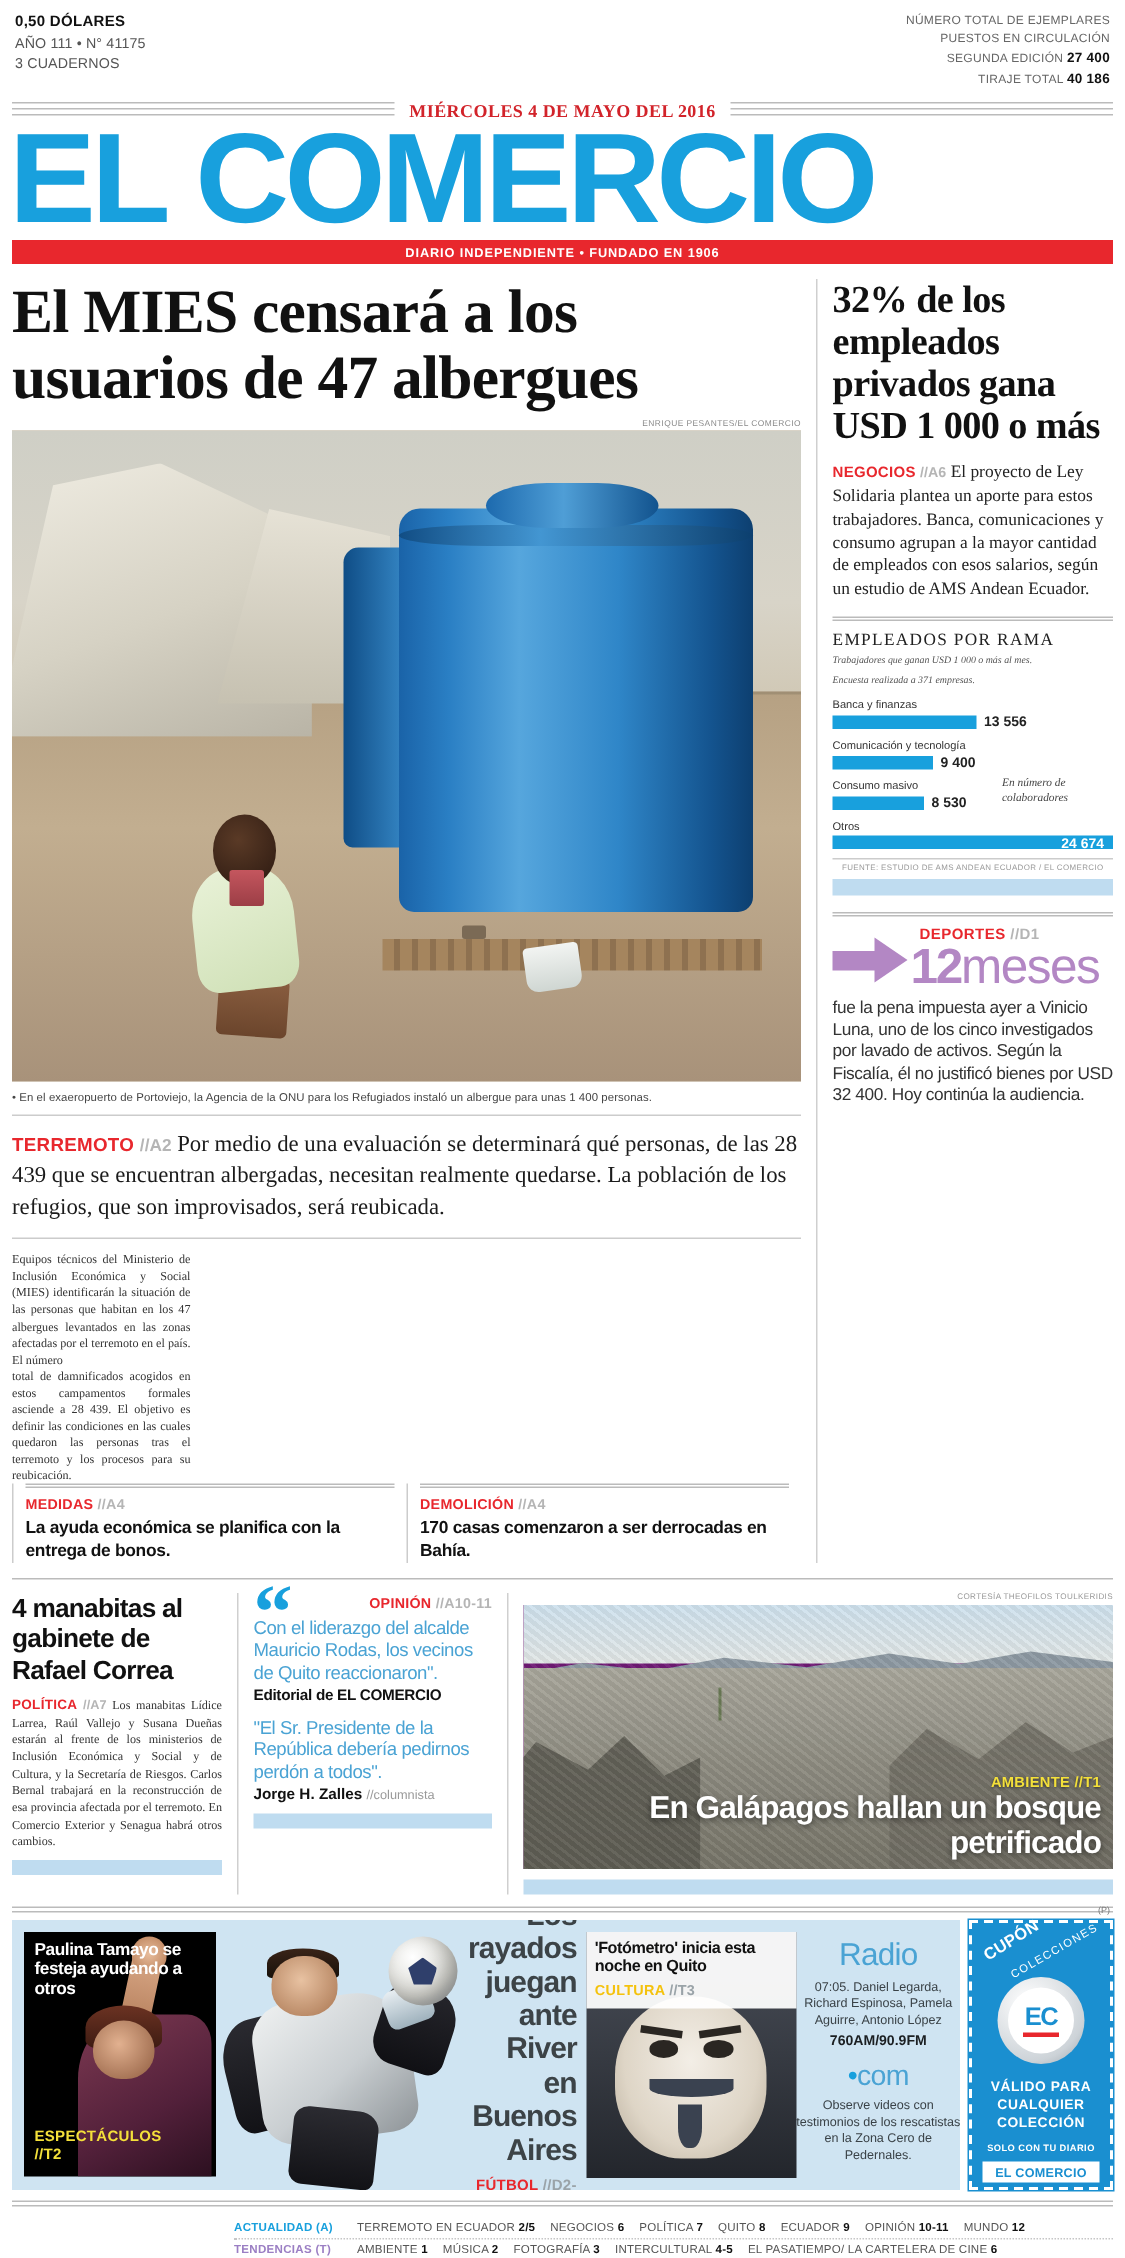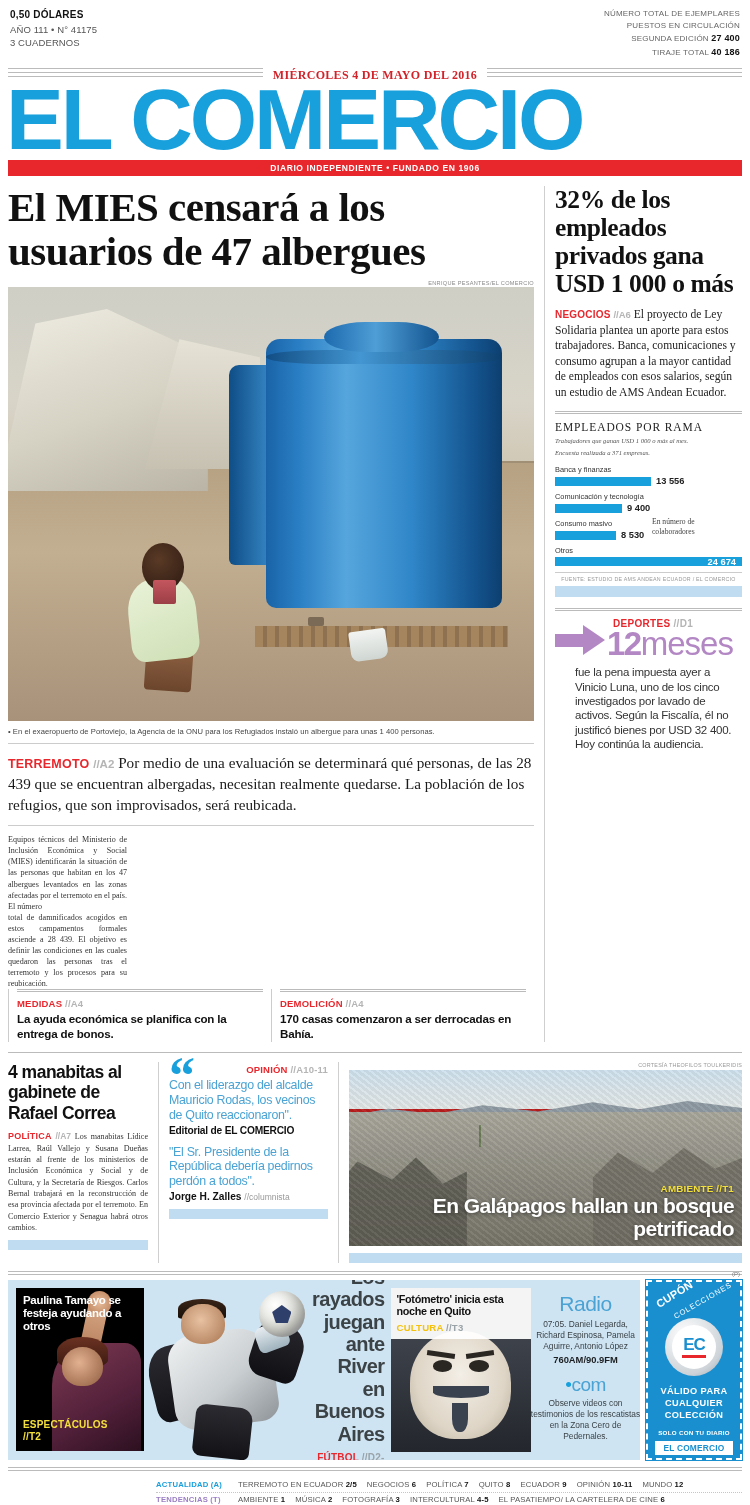--- a/index.html
+++ b/index.html
@@ -143,36 +143,36 @@
   .chart-title { font-family: "Liberation Serif", serif; font-size: 11.5px; letter-spacing: .9px; color: #222; }
   .chart-sub { font-family: "Liberation Serif", serif; font-style: italic; font-size: 6.6px; color: #555; line-height: 1.45; margin-top: 3px; }
   .chart-rows { margin-top: 7px; position: relative; }
   .c-row { margin-bottom: 6px; }
   .c-label { font-size: 7.4px; color: #333; margin-bottom: 2px; }
   .c-barline { display: flex; align-items: center; }
   .c-bar { height: 9px; background: #18a0dd; }
   .c-val { font-size: 9.3px; font-weight: bold; color: #222; margin-left: 5px; }
   .c-val.inside { position: absolute; right: 6px; color: #fff; margin: 0; }
   .c-row.last .c-barline { position: relative; }
-  .chart-note { position: absolute; right: 16px; top: 52px; width: 74px; font-family: "Liberation Serif", serif;
-    font-size: 7.6px; line-height: 1.3; color: #444; text-align: left; }
+  .chart-note { position: absolute; right: 0; top: 52px; width: 74px; font-family: "Liberation Serif", serif;
+    font-style: italic; font-size: 7.6px; line-height: 1.3; color: #444; text-align: left; }
   .chart-source { font-size: 5.3px; color: #999; letter-spacing: .25px; text-align: center;
     border-top: 1px solid #ccc; padding-top: 3px; margin-top: 5px; }
   .blue-strip { height: 11px; background: #bfdcf0; margin-top: 4px; }
 
   .dep-kick { text-align: left; font-size: 10px; font-weight: bold; color: #e8272d; letter-spacing: .3px; padding-left: 58px; }
   .dep-kick .pg { color: #b5b5b5; }
   .dep-row { display: flex; align-items: flex-end; margin-top: -4px; }
   .arrow { width: 52px; height: 30px; position: relative; flex: none; margin-bottom: 5px; }
   .arrow .shaft { position: absolute; left: 0; top: 9px; width: 32px; height: 13px; background: #b387c4; }
   .arrow .head { position: absolute; left: 28px; top: 0; width: 0; height: 0;
     border-top: 15.5px solid transparent; border-bottom: 15.5px solid transparent; border-left: 22px solid #b387c4; }
   .dep-big { font-size: 33px; font-weight: bold; color: #b387c4; letter-spacing: -1.5px; line-height: 1; }
   .dep-big .w { font-weight: normal; letter-spacing: -1px; }
-  .dep-text { font-size: 11.5px; line-height: 1.26; color: #333; margin-top: 5px; letter-spacing: -.25px; margin-left: 20px; }
+  .dep-text { font-size: 11.5px; line-height: 1.26; color: #333; margin-top: 5px; letter-spacing: -.25px; }
 
   
   .band2 { display: flex; margin-top: 10px; border-top: 1px solid #bbb; padding-top: 9px; }
   .b2-col1 { width: 150px; padding-right: 10px; }
   .b2-col2 { width: 180px; padding: 0 10px; border-left: 1px solid #cfcfcf; }
   .b2-col3 { flex: 1; padding-left: 10px; border-left: 1px solid #cfcfcf; }
   .b2-head { font-size: 17.5px; font-weight: bold; line-height: 1.16; letter-spacing: -.5px; color: #111; }
   .b2-body { font-family: "Liberation Serif", serif; font-size: 8.1px; line-height: 1.4; text-align: justify; color: #333; margin-top: 7px; }
   .b2-body .kicker { font-size: 9px; }
   .b2-body .page-ref { font-size: 8.5px; }
@@ -182,21 +182,21 @@
   .op-kick { font-size: 9.5px; font-weight: bold; color: #e8272d; letter-spacing: .2px; text-align: right; margin-top: -26px; }
   .op-kick .pg { color: #b5b5b5; }
   .quote1 { font-size: 12.4px; line-height: 1.2; color: #4aa3d4; letter-spacing: -.3px; margin-top: 3px; }
   .byline { font-size: 10.2px; font-weight: bold; color: #111; margin-top: 2px; letter-spacing: -.2px; }
   .quote2 { font-size: 12.4px; line-height: 1.2; color: #4aa3d4; letter-spacing: -.3px; margin-top: 9px; }
   .byline2 { font-size: 10.2px; font-weight: bold; color: #111; margin-top: 2px; }
   .byline2 .cm { color: #999; font-weight: normal; font-size: 8.5px; }
   .blue-strip2 { height: 10px; background: #bfdcf0; margin-top: 7px; }
 
   .gal-credit { font-size: 5.4px; color: #999; text-align: right; letter-spacing: .25px; margin-bottom: 2px; }
-  .galphoto { width: 100%; height: 176px; position: relative; overflow: hidden; background: #b91c1c; }
+  .galphoto { width: 100%; height: 176px; position: relative; overflow: hidden; background: #701a75; }
   .g-sky { position:absolute; left:0; right:0; top:0; height:22%; background: linear-gradient(#cfe2ee,#e2e7e6); }
   .g-far { position:absolute; left:0; right:0; top:14%; height:20%;
     background:#8e9aa3; clip-path: polygon(0 60%, 10% 40%, 22% 55%, 34% 30%, 48% 48%, 62% 22%, 74% 42%, 86% 18%, 100% 38%, 100% 100%, 0 100%); }
   .g-mid { position:absolute; left:0; right:0; top:24%; bottom:0;
     background: linear-gradient(#a9a79c,#8d8b80 50%,#767468); }
   .g-rock1 { position:absolute; left:-4%; top:45%; width:34%; height:58%; background:#5b5950;
     clip-path: polygon(0 40%, 18% 12%, 44% 30%, 62% 8%, 82% 34%, 100% 22%, 100% 100%, 0 100%); opacity:.85; }
   .g-rock2 { position:absolute; right:-2%; top:38%; width:40%; height:64%; background:#6e6c61;
     clip-path: polygon(0 36%, 16% 14%, 38% 32%, 58% 10%, 78% 28%, 100% 16%, 100% 100%, 0 100%); opacity:.8; }
   .g-tex { position:absolute; inset:0; background:

